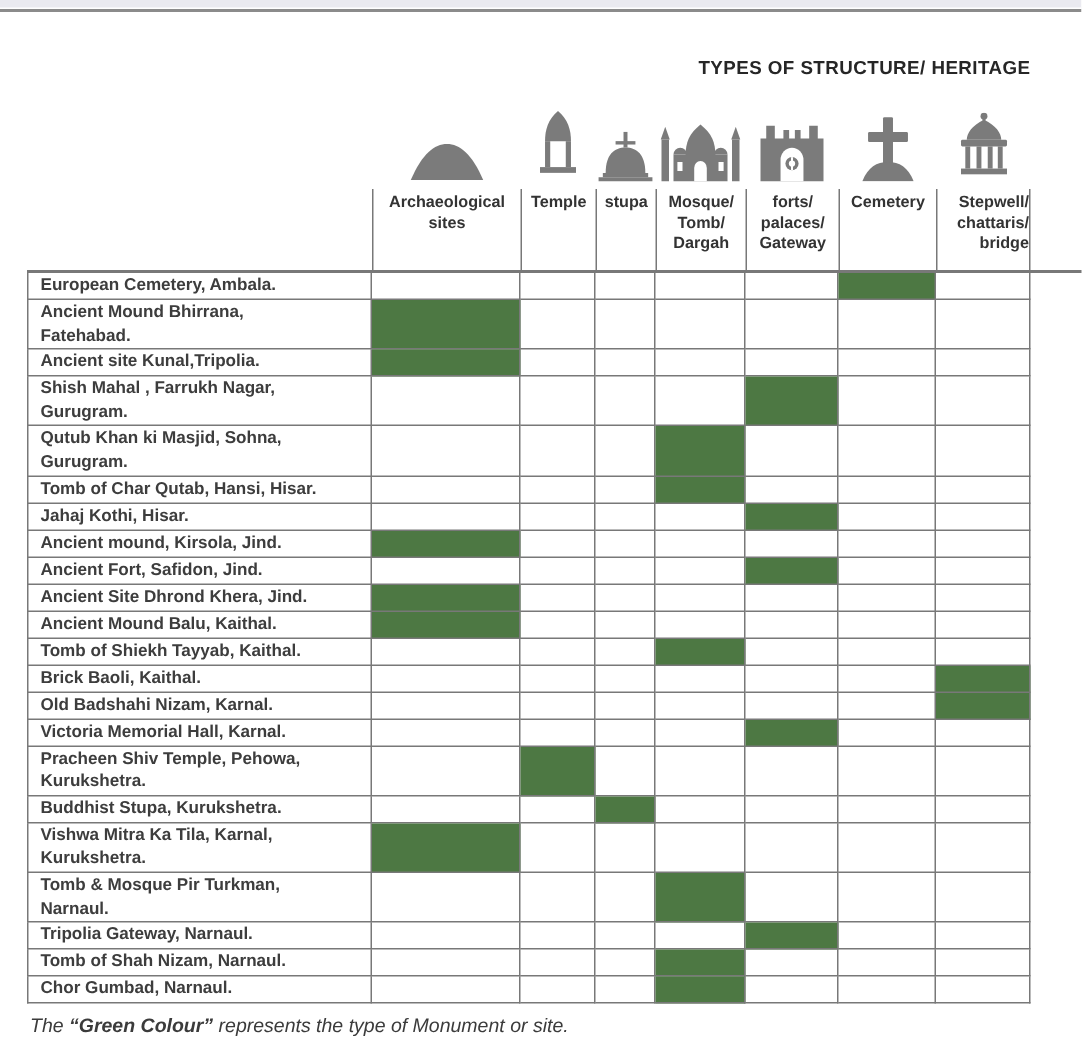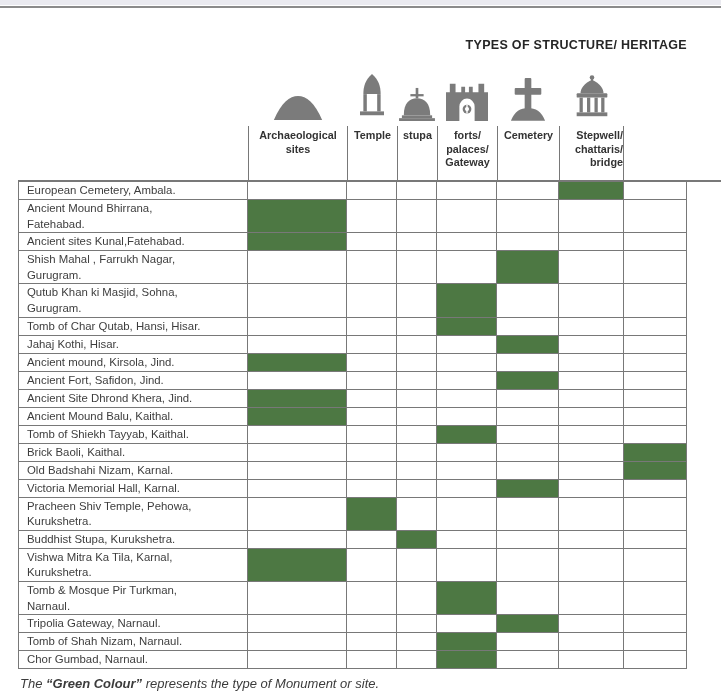--- a/index.html
+++ b/index.html
@@ -58,20 +58,21 @@
     border-right:1.4px solid var(--line);
     border-bottom:1.4px solid var(--line);
   }
   .body-row .label-cell {
     border-left:1.4px solid var(--line);
     font-size:11.4px;
     line-height:15.6px;
     padding:1px 4px 0 8px;
     white-space:pre-line;
     min-height:16px;
+    font-weight:bold;
   }
 
   .footer {
     margin:7px 0 0 20px;
     font-size:13px;
     font-style:italic;
     color:#3b3b3b;
   }
   .footer b { font-weight:bold; }
 </style>
@@ -116,20 +117,40 @@
               <rect x="18.6" y="1" width="2.8" height="11"></rect>
               <rect x="13" y="7.5" width="14" height="2.4"></rect>
               <path d="M6 30 C6 17 12 12 20 12 C28 12 34 17 34 30 Z"></path>
               <rect x="4" y="30" width="32" height="3"></rect>
               <rect x="1" y="33" width="38" height="3"></rect>
             </svg>
           </div>
     <div class="h-label">stupa</div>
   </div>
 
+  <div class="header-col">
+    <div class="h-icon" style="color: rgb(123, 123, 123);">
+            <svg width="56" height="40" viewBox="0 0 56 40" fill="currentColor">
+              <path d="M1.5 12 L4.5 3.5 L7.5 12 Z"></path>
+              <rect x="2" y="12" width="5" height="28"></rect>
+              <path d="M48.5 12 L51.5 3.5 L54.5 12 Z"></path>
+              <rect x="49" y="12" width="5" height="28"></rect>
+              <rect x="10" y="22" width="36" height="18"></rect>
+              <path d="M10 22 a4.5 4.5 0 0 1 9 0 Z"></path>
+              <path d="M37 22 a4.5 4.5 0 0 1 9 0 Z"></path>
+              <path d="M28 2 C20.5 8 18 14 18 23 L38 23 C38 14 35.5 8 28 2 Z"></path>
+              <path d="M23.8 40 L23.8 31 a4.2 4.6 0 0 1 8.4 0 L32.2 40 Z" fill="#ffffff"></path>
+              <rect x="12.6" y="27" width="3.4" height="6" fill="#ffffff"></rect>
+              <rect x="40" y="27" width="3.4" height="6" fill="#ffffff"></rect>
+            </svg>
+          </div>
+    <div class="h-label">Mosque/
+Tomb/
+Dargah</div>
+  </div>
 
   <div class="header-col">
     <div class="h-icon" style="color: rgb(123, 123, 123);">
             <svg width="48" height="42" viewBox="0 0 48 44" fill="currentColor">
               <path d="M2 44 L2 14 L6 14 L6 5 L12 5 L12 14 L18 14 L18 8 L22 8 L22 14 L26 14 L26 8 L30 8 L30 14 L36 14 L36 5 L42 5 L42 14 L46 14 L46 44 Z"></path>
               <path d="M16 44 L16 29 A8 8.6 0 0 1 32 29 L32 44 Z" fill="#ffffff"></path>
               <circle cx="24" cy="31.5" r="4.6"></circle>
               <circle cx="24" cy="31.5" r="2.2" fill="#ffffff"></circle>
               <rect x="23.3" y="27" width="1.4" height="9" fill="#ffffff"></rect>
             </svg>
@@ -185,21 +206,21 @@
 Fatehabad.</div>
           <div class="cell" style="background: rgb(77, 120, 67);"></div>
           <div class="cell"></div>
           <div class="cell"></div>
           <div class="cell"></div>
           <div class="cell"></div>
           <div class="cell"></div>
           <div class="cell"></div>
         </div>
         <div class="body-row">
-          <div class="cell label-cell">Ancient sites Kunal,Fatehabad.</div>
+          <div class="cell label-cell">Ancient site Kunal,Tripolia.</div>
           <div class="cell" style="background: rgb(77, 120, 67);"></div>
           <div class="cell"></div>
           <div class="cell"></div>
           <div class="cell"></div>
           <div class="cell"></div>
           <div class="cell"></div>
           <div class="cell"></div>
         </div>
         <div class="body-row">
           <div class="cell label-cell">Shish Mahal , Farrukh Nagar,

